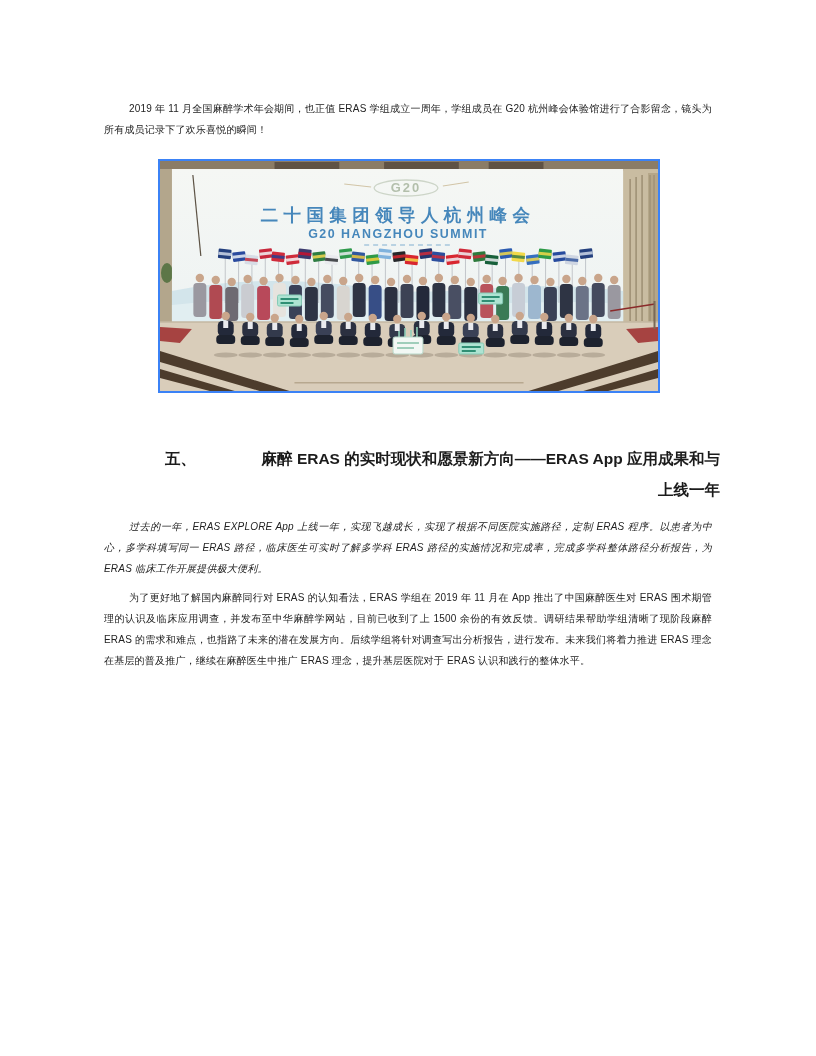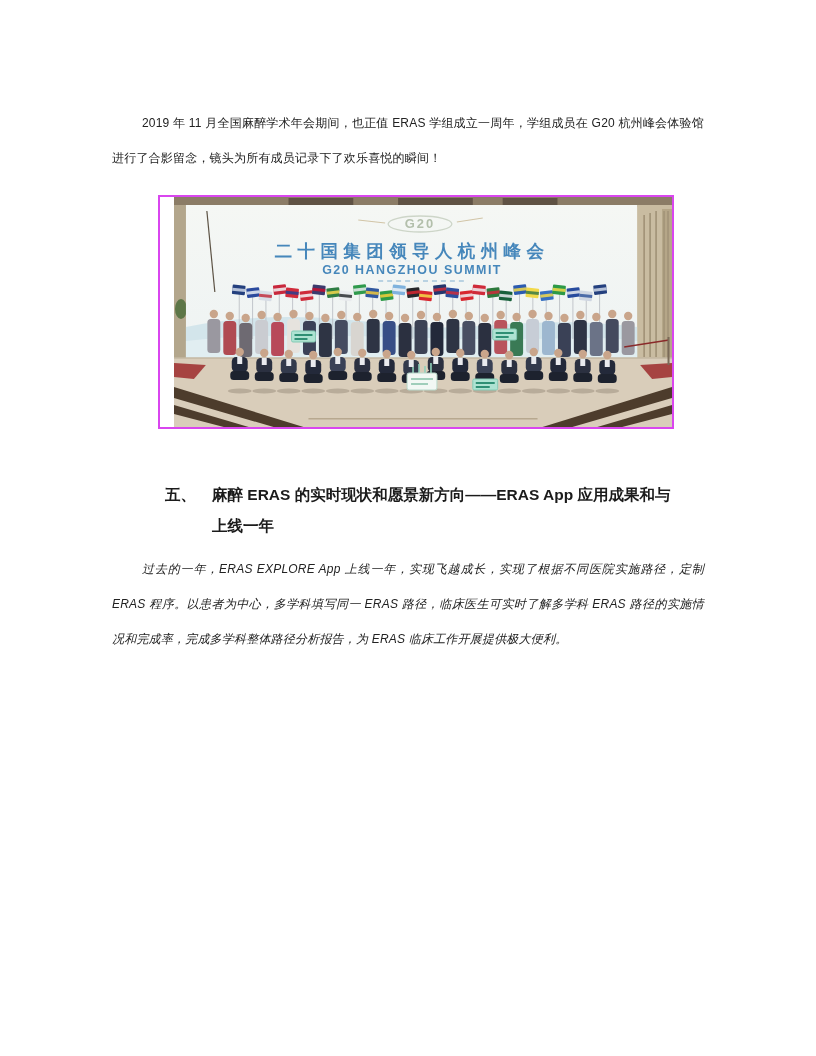--- a/index.html
+++ b/index.html
@@ -7,48 +7,47 @@
     position:relative;
     width:816px;height:1056px;
     margin:0 auto;
     background:#ffffff;
     font-family:"Liberation Sans","DejaVu Sans",sans-serif;
     color:#222222;
     overflow:hidden;
   }
   .content{padding:0 96px;}
   p.body-par{
-    margin:16px;
-    font-size:12px;
-    line-height:35px;
+    margin:8px;
+    font-size:10px;
+    line-height:21px;
     text-align:justify;
     text-indent:2.5em;
     letter-spacing:.2px;
   }
   .par1{padding-top:90px;}
   .par2{margin-top:11px !important;font-style:italic;}
   .par3{margin-top:7px !important;}
   .photo-frame{
     margin:19px 0 0 62px;
     width:498px;height:230px;
-    border:2px solid #d946ef;
+    border:2px solid #3b82f6;
     line-height:0;
-    padding-left:14px;
   }
   .heading{
     display:flex;
     margin:50px 0 0 69px;
     width:555px;
     font-weight:bold;
     font-size:15.5px;
     line-height:31px;
     color:#1b1b1b;
   }
   .h-num{width:47px;flex:none;}
-  .h-text{flex:1;}
+  .h-text{flex:1;text-align:right;}
 </style>
 </head>
 <body>
 
 <div class="page">
   <div class="content">
 
     <p class="body-par par1">2019 年 11 月全国麻醉学术年会期间，也正值 ERAS 学组成立一周年，学组成员在 G20 杭州峰会体验馆进行了合影留念，镜头为所有成员记录下了欢乐喜悦的瞬间！</p>
 
     <div class="photo-frame">
@@ -415,15 +414,16 @@
       </svg>
     </div>
 
     <div class="heading">
       <span class="h-num">五、</span>
       <span class="h-text"><span>麻醉 ERAS 的实时现状和愿景新方向——ERAS App 应用成果和与</span><br><span>上线一年</span></span>
     </div>
 
     <p class="body-par par2">过去的一年，ERAS EXPLORE App 上线一年，实现飞越成长，实现了根据不同医院实施路径，定制 ERAS 程序。以患者为中心，多学科填写同一 ERAS 路径，临床医生可实时了解多学科 ERAS 路径的实施情况和完成率，完成多学科整体路径分析报告，为 ERAS 临床工作开展提供极大便利。</p>
 
+    <p class="body-par par3">为了更好地了解国内麻醉同行对 ERAS 的认知看法，ERAS 学组在 2019 年 11 月在 App 推出了中国麻醉医生对 ERAS 围术期管理的认识及临床应用调查，并发布至中华麻醉学网站，目前已收到了上 1500 余份的有效反馈。调研结果帮助学组清晰了现阶段麻醉 ERAS 的需求和难点，也指路了未来的潜在发展方向。后续学组将针对调查写出分析报告，进行发布。未来我们将着力推进 ERAS 理念在基层的普及推广，继续在麻醉医生中推广 ERAS 理念，提升基层医院对于 ERAS 认识和践行的整体水平。</p>
 
   </div>
 </div>
 
 </body></html>

